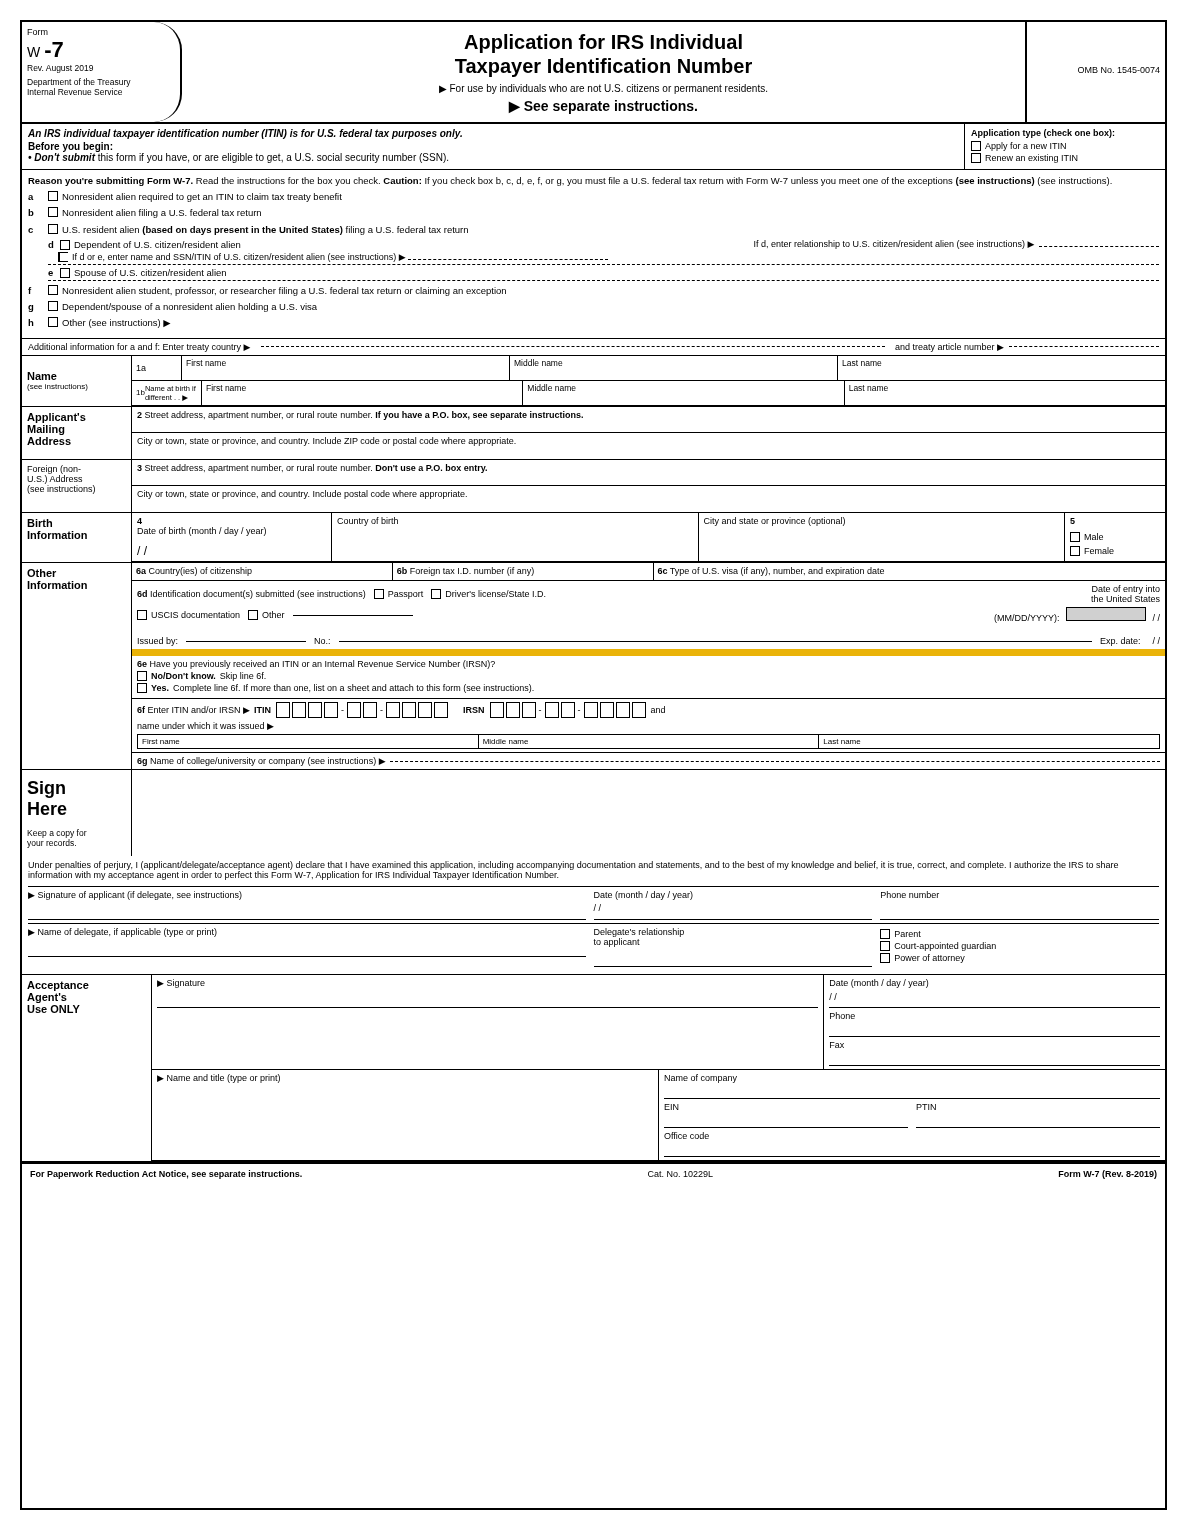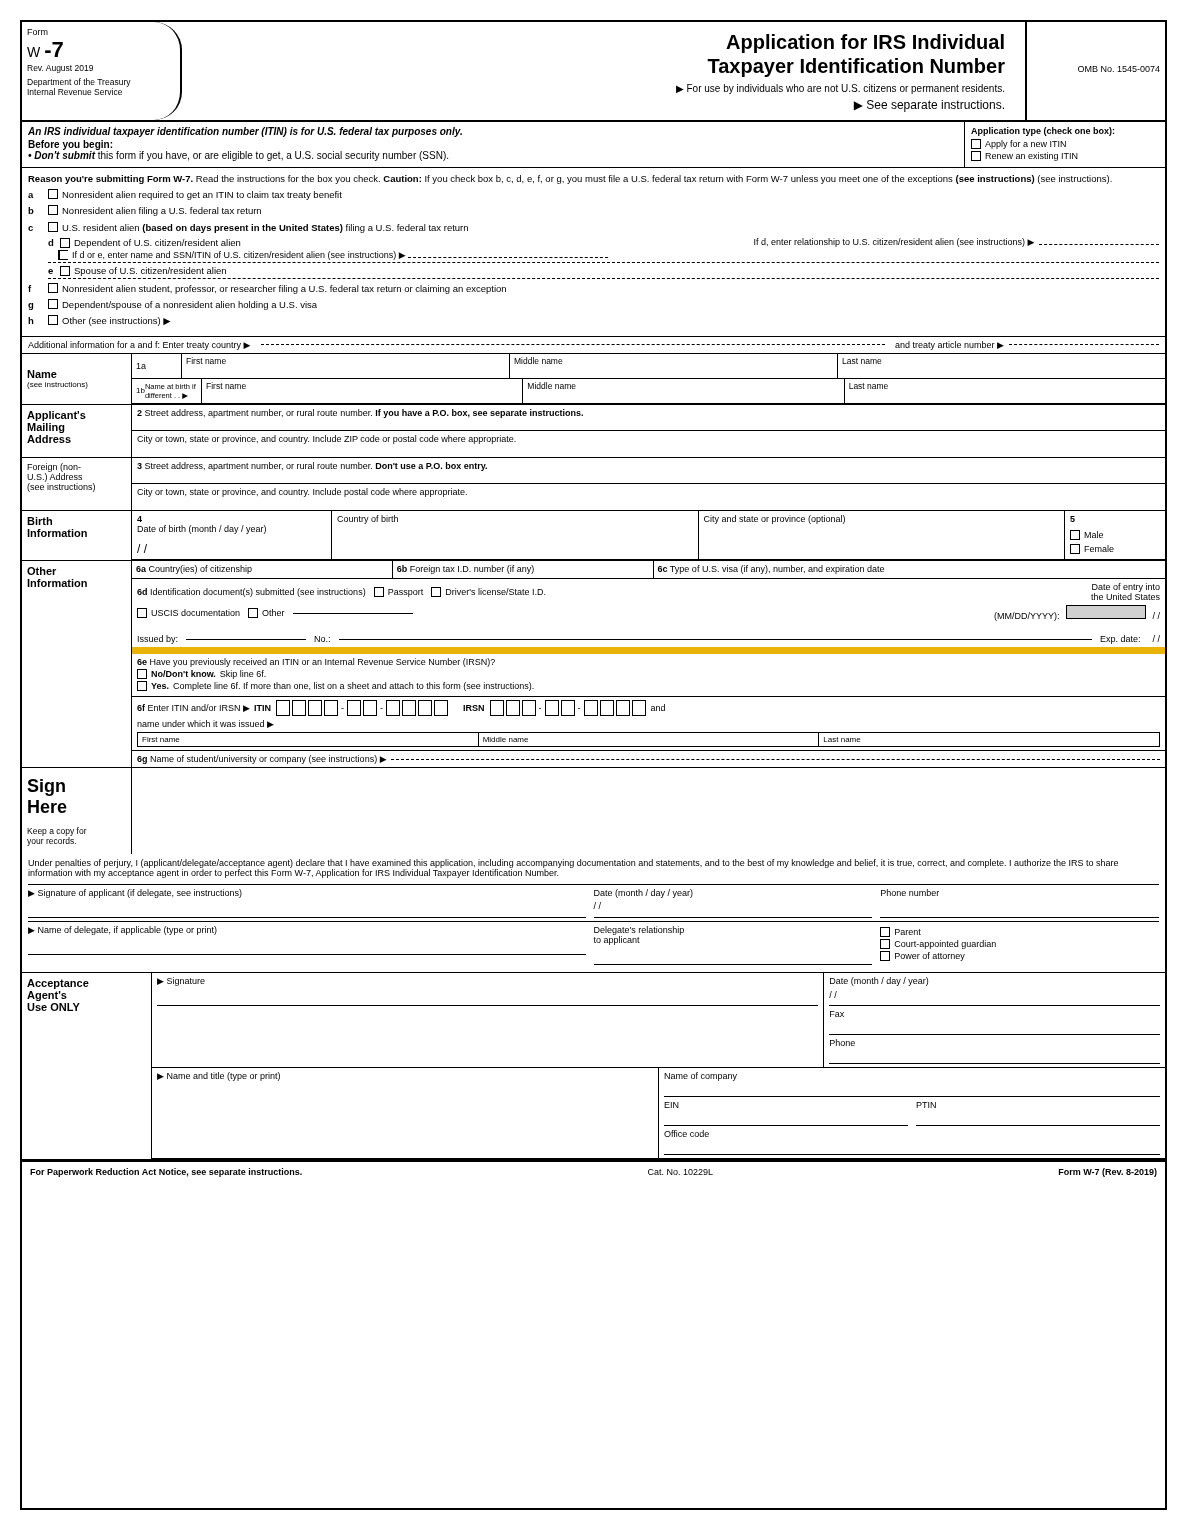--- a/index.html
+++ b/index.html
@@ -33,21 +33,21 @@
       font-weight: bold;
       display: flex;
       align-items: baseline;
       gap: 4px;
     }
     .form-label {
       font-size: 9px;
     }
     .header-center {
       flex: 1;
-      text-align: right;
+      text-align: center;
       padding: 8px 20px;
       display: flex;
       flex-direction: column;
       justify-content: center;
     }
     .header-center h1 {
       font-size: 20px;
       font-weight: bold;
       line-height: 1.2;
     }
@@ -374,21 +374,21 @@
       <div style="font-size:8.5px;">Rev. August 2019</div>
       <div style="font-size:8.5px;margin-top:4px;">Department of the Treasury</div>
       <div style="font-size:8.5px;">Internal Revenue Service</div>
     </div>
     <div class="header-center">
       <h1>
         <span>Application for IRS Individual</span><br>
         <span>Taxpayer Identification Number</span>
       </h1>
       <div class="subtitle" style="font-size:10px;margin-top:5px;">▶ For use by individuals who are not U.S. citizens or permanent residents.</div>
-      <div class="subtitle" style="font-size:12px;">▶ See separate instructions.</div>
+      <div class="subtitle" style="font-size:14px;font-weight:bold;">▶ See separate instructions.</div>
     </div>
     <div class="header-right">
       <div class="omb-text">OMB No. 1545-0074</div>
     </div>
   </div>
 
   <div class="info-row">
     <div class="info-main">
       <span class="italic-bold">An IRS individual taxpayer identification number (ITIN) is for U.S. federal tax purposes only.</span>
       <div style="margin-top:2px;">
@@ -741,21 +741,21 @@
           </div>
           <div style="flex:1;border:1px solid #000;padding:2px 4px;">
             <div style="font-size:8px;">Last name</div>
           </div>
         </div>
       </div>
 
       <div style="padding:3px 5px;font-size:9px;">
         <div style="display:flex;align-items:center;">
           <span><span class="bold">6g</span>
-          <span>Name of student/university or company (see instructions) ▶</span></span>
+          <span>Name of college/university or company (see instructions) ▶</span></span>
           <span style="border-bottom:1px dashed #000;flex:1;display:inline-block;margin-left:4px;"></span>
         </div>
       </div>
     </div>
   </div>
 
   <div class="sign-section">
     <div class="sign-left">
       <div class="big-label" style="font-size:18px;">Sign</div>
       <div class="big-label" style="font-size:18px;">Here</div>
@@ -821,25 +821,25 @@
           <div>▶ <span>Signature</span></div>
           <div style="min-height:20px;border-bottom:1px solid #000;"></div>
         </div>
         <div style="flex:1;padding:3px 5px;font-size:9px;">
           <div>
             <span>Date (month / day / year)</span>
             <div style="display:flex;gap:4px;align-items:center;min-height:18px;">/ /</div>
             <div style="border-bottom:1px solid #000;min-height:2px;"></div>
           </div>
           <div style="margin-top:3px;">
+            <span>Phone</span>
+            <div style="border-bottom:1px solid #000;min-height:16px;"></div>
+          </div>
+          <div style="margin-top:3px;">
             <span>Fax</span>
-            <div style="border-bottom:1px solid #000;min-height:16px;"></div>
-          </div>
-          <div style="margin-top:3px;">
-            <span>Phone</span>
             <div style="border-bottom:1px solid #000;min-height:16px;"></div>
           </div>
         </div>
       </div>
 
       <div style="display:flex;border-bottom:1px solid #000;">
         <div style="flex:1;border-right:1px solid #000;padding:3px 5px;font-size:9px;">
           <div>▶ <span>Name and title (type or print)</span></div>
           <div style="min-height:20px;"></div>
         </div>

